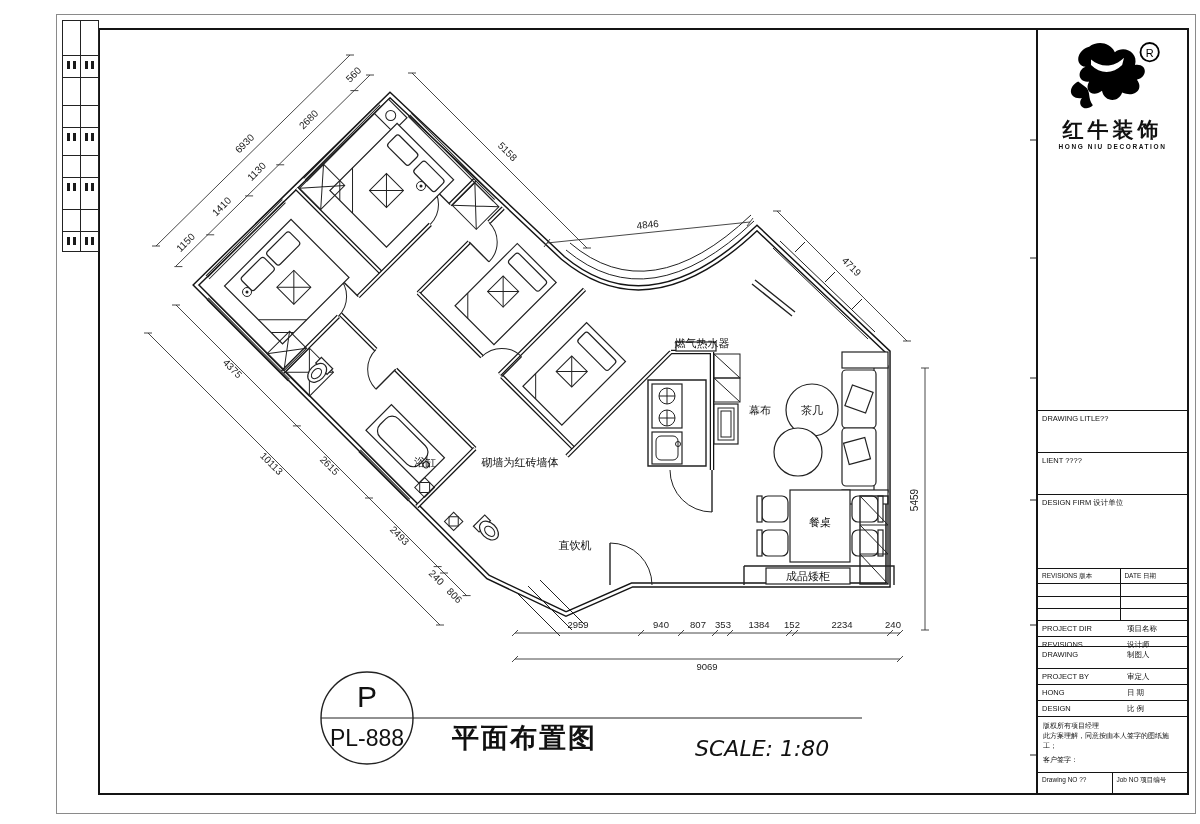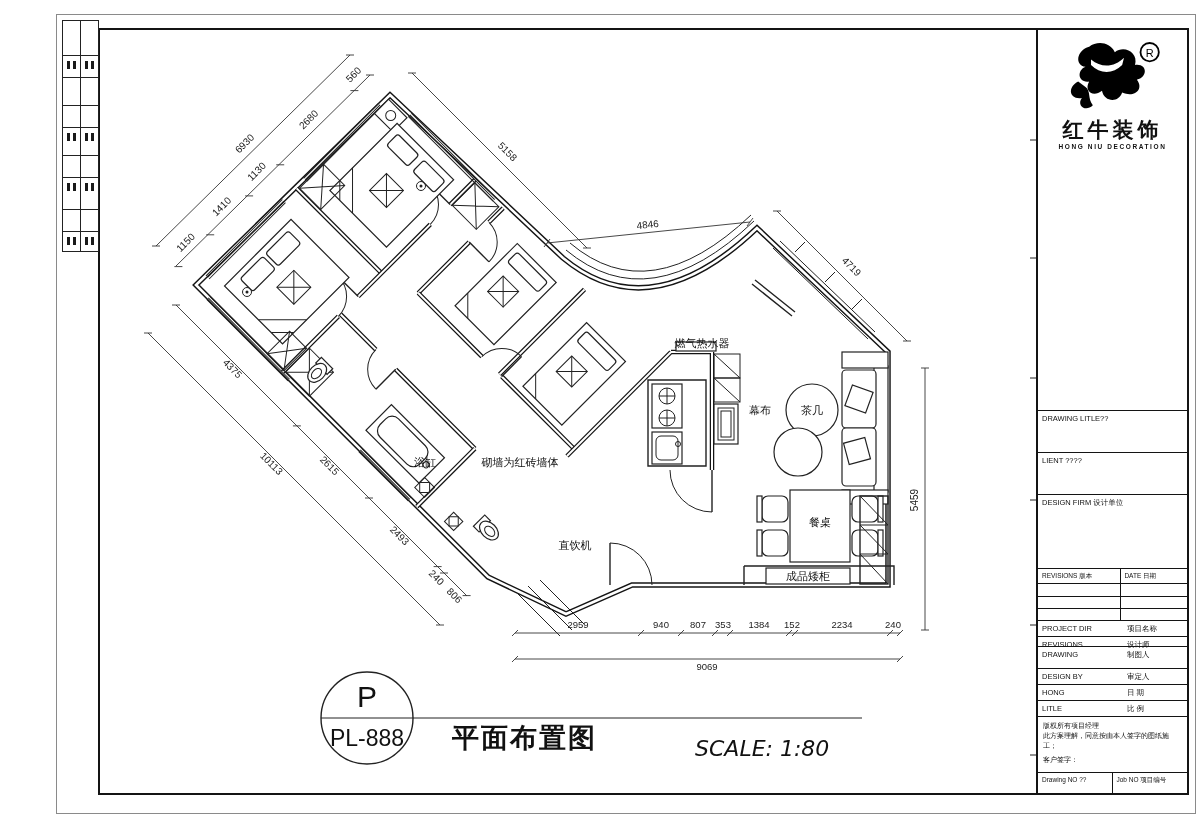--- a/index.html
+++ b/index.html
@@ -372,29 +372,29 @@
     </div>
     <div class="field-row" style="top:606px">
       <span class="en">REVISIONS</span>
       <span class="cn">设计师</span>
     </div>
     <div class="field-row" style="top:616px">
       <span class="en">DRAWING</span>
       <span class="cn">制图人</span>
     </div>
     <div class="field-row" style="top:638px">
-      <span class="en">DESIGN BY</span>
+      <span class="en">PROJECT BY</span>
       <span class="cn">审定人</span>
     </div>
     <div class="field-row" style="top:654px">
       <span class="en">HONG</span>
       <span class="cn">日 期</span>
     </div>
     <div class="field-row" style="top:670px">
-      <span class="en">LITLE</span>
+      <span class="en">DESIGN</span>
       <span class="cn">比 例</span>
     </div>
 
     <div class="copy-block">
       <div>版权所有项目经理</div>
       <div>此方案理解，同意按由本人签字的图纸施工；</div>
       <div class="copy-sign">客户签字：</div>
     </div>
 
     <div class="tb-bottom">

